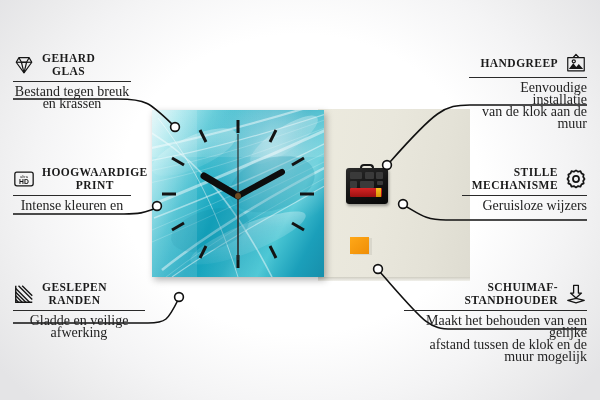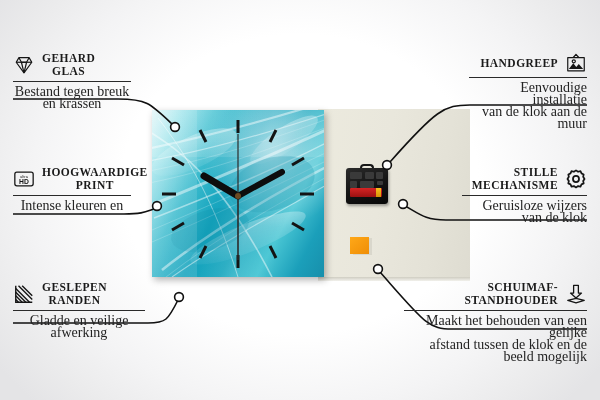--- a/index.html
+++ b/index.html
@@ -302,34 +302,33 @@
       </div>
       <span class="ico">
         <svg viewBox="0 0 24 24" fill="none" stroke="currentColor" stroke-width="1.9" stroke-linejoin="round">
           <path d="M12 2.6 l2.3 1.5 2.6-.6 1.1 2.4 2.4 1.1 -.6 2.6 1.5 2.3 -1.5 2.3 .6 2.6 -2.4 1.1 -1.1 2.4 -2.6-.6 -2.3 1.5 -2.3-1.5 -2.6 .6 -1.1-2.4 -2.4-1.1 .6-2.6 -1.5-2.3 1.5-2.3 -.6-2.6 2.4-1.1 1.1-2.4 2.6 .6 Z"></path>
           <circle cx="12" cy="12" r="3.3"></circle>
         </svg>
       </span>
     </div>
     <div class="co-rule"></div>
     <div class="co-sub">Geruisloze wijzers</div>
-    <div class="co-sub">van de klok</div>
   </div>
 
   <div class="callout right" style="left:404px; top:281px; width:183px;">
     <div class="co-head">
       <div>
         <div class="co-title">SCHUIMAF-</div>
         <div class="co-title">STANDHOUDER</div>
       </div>
       <span class="ico">
         <svg viewBox="0 0 24 24" fill="none" stroke="currentColor" stroke-width="1.4" stroke-linejoin="round">
           <path d="M9.4 2.5 H14.6 V11 H18 L12 16.4 L6 11 H9.4 Z"></path>
           <path d="M12 16.8 L21 19 L12 21.6 L3 19 Z"></path>
         </svg>
       </span>
     </div>
     <div class="co-rule"></div>
     <div class="co-sub">Maakt het behouden van een gelijke</div>
-    <div class="co-sub">afstand tussen de klok en de beeld mogelijk</div>
+    <div class="co-sub">afstand tussen de klok en de muur mogelijk</div>
   </div>
 
 </div>
 
 </body></html>

